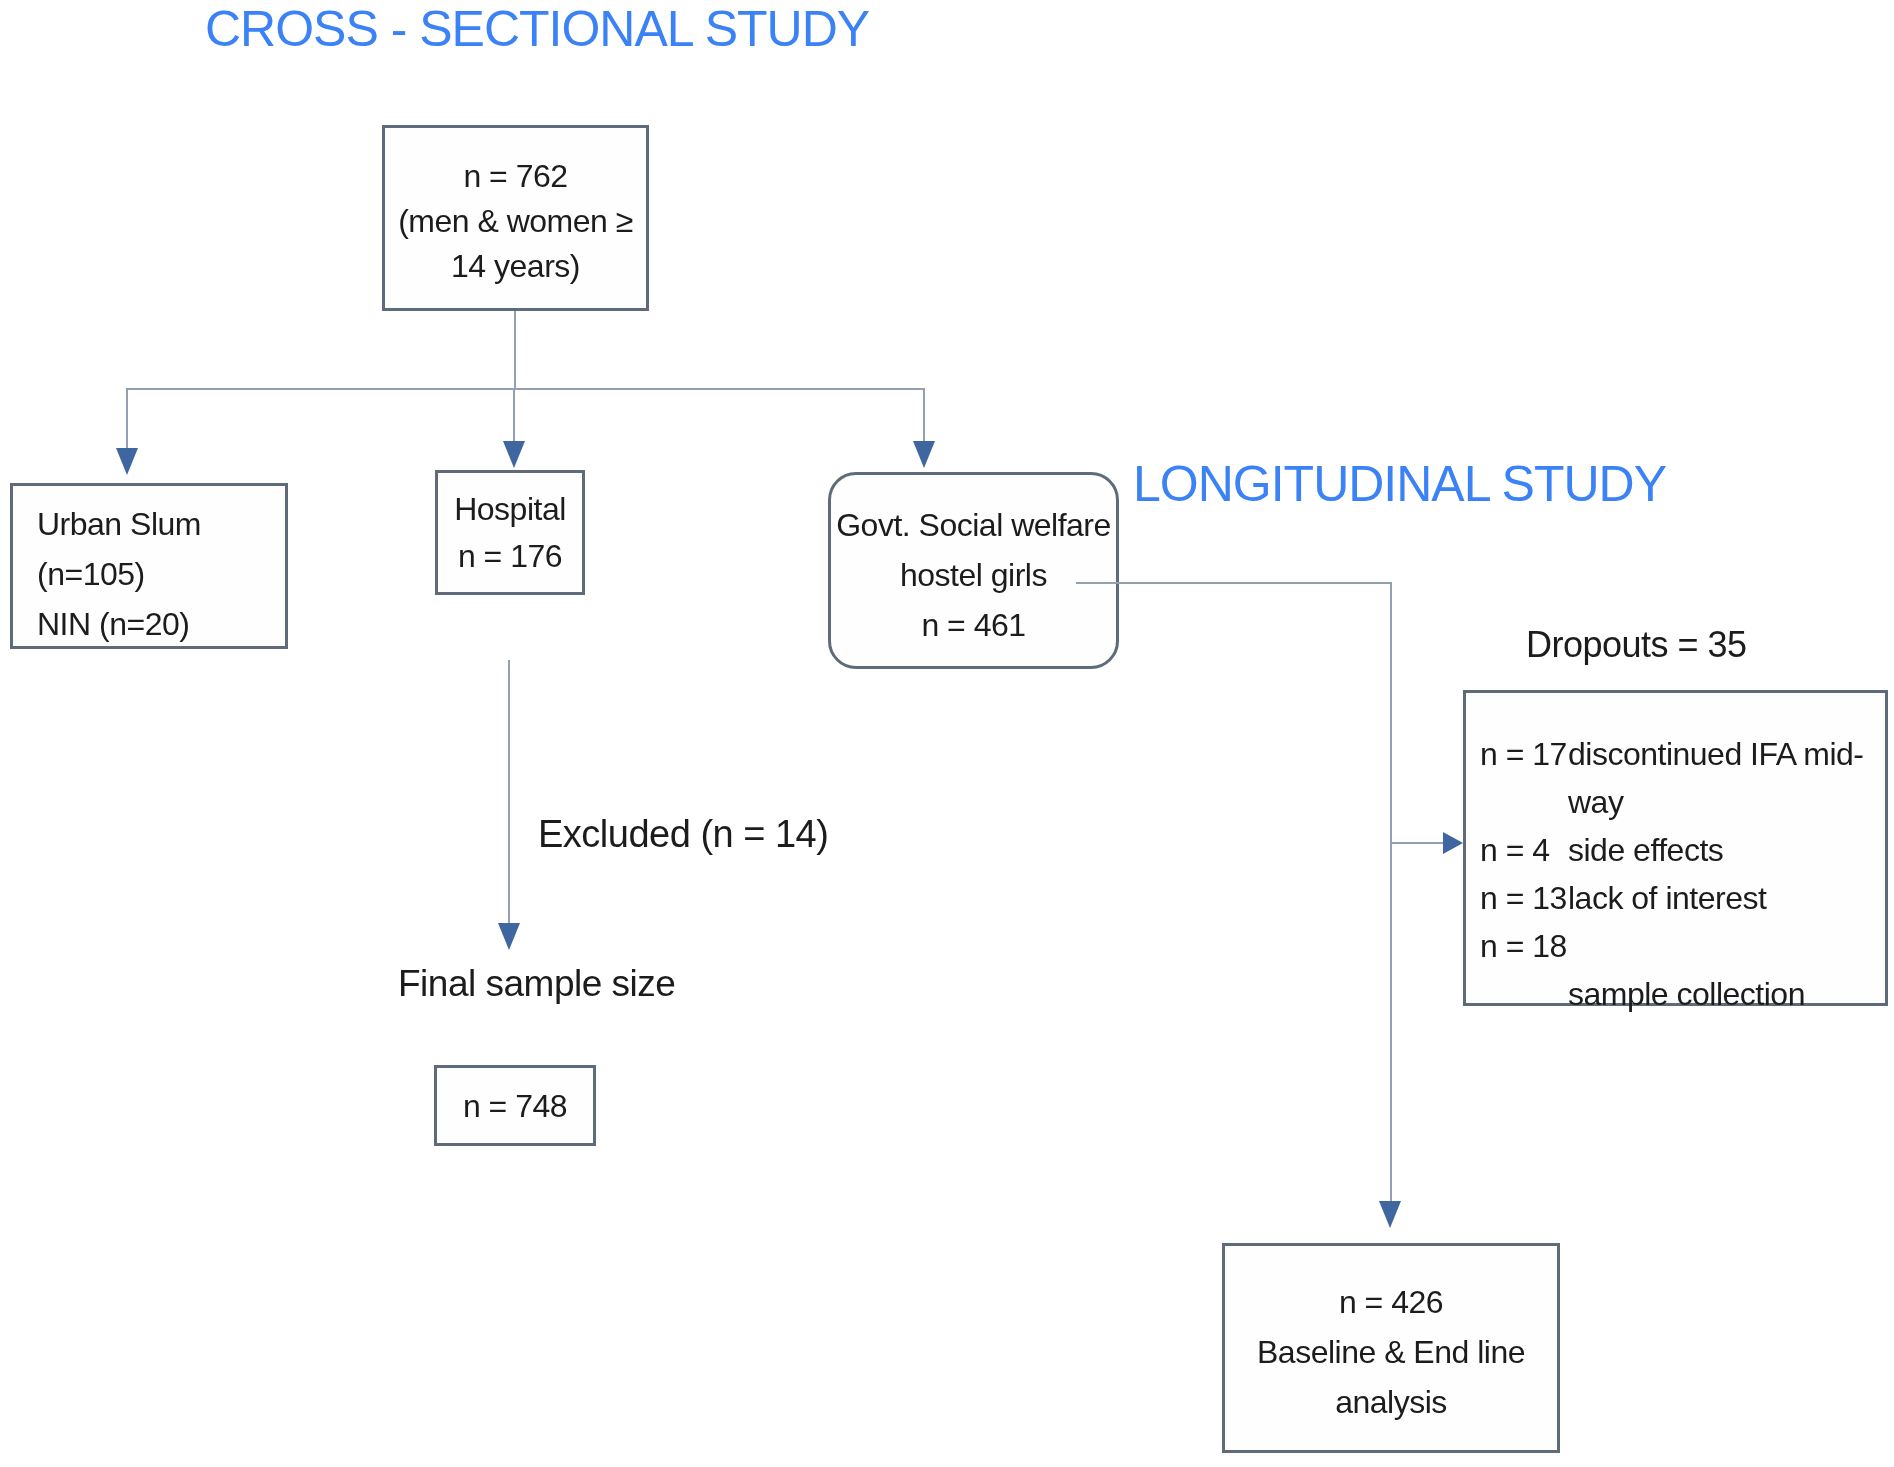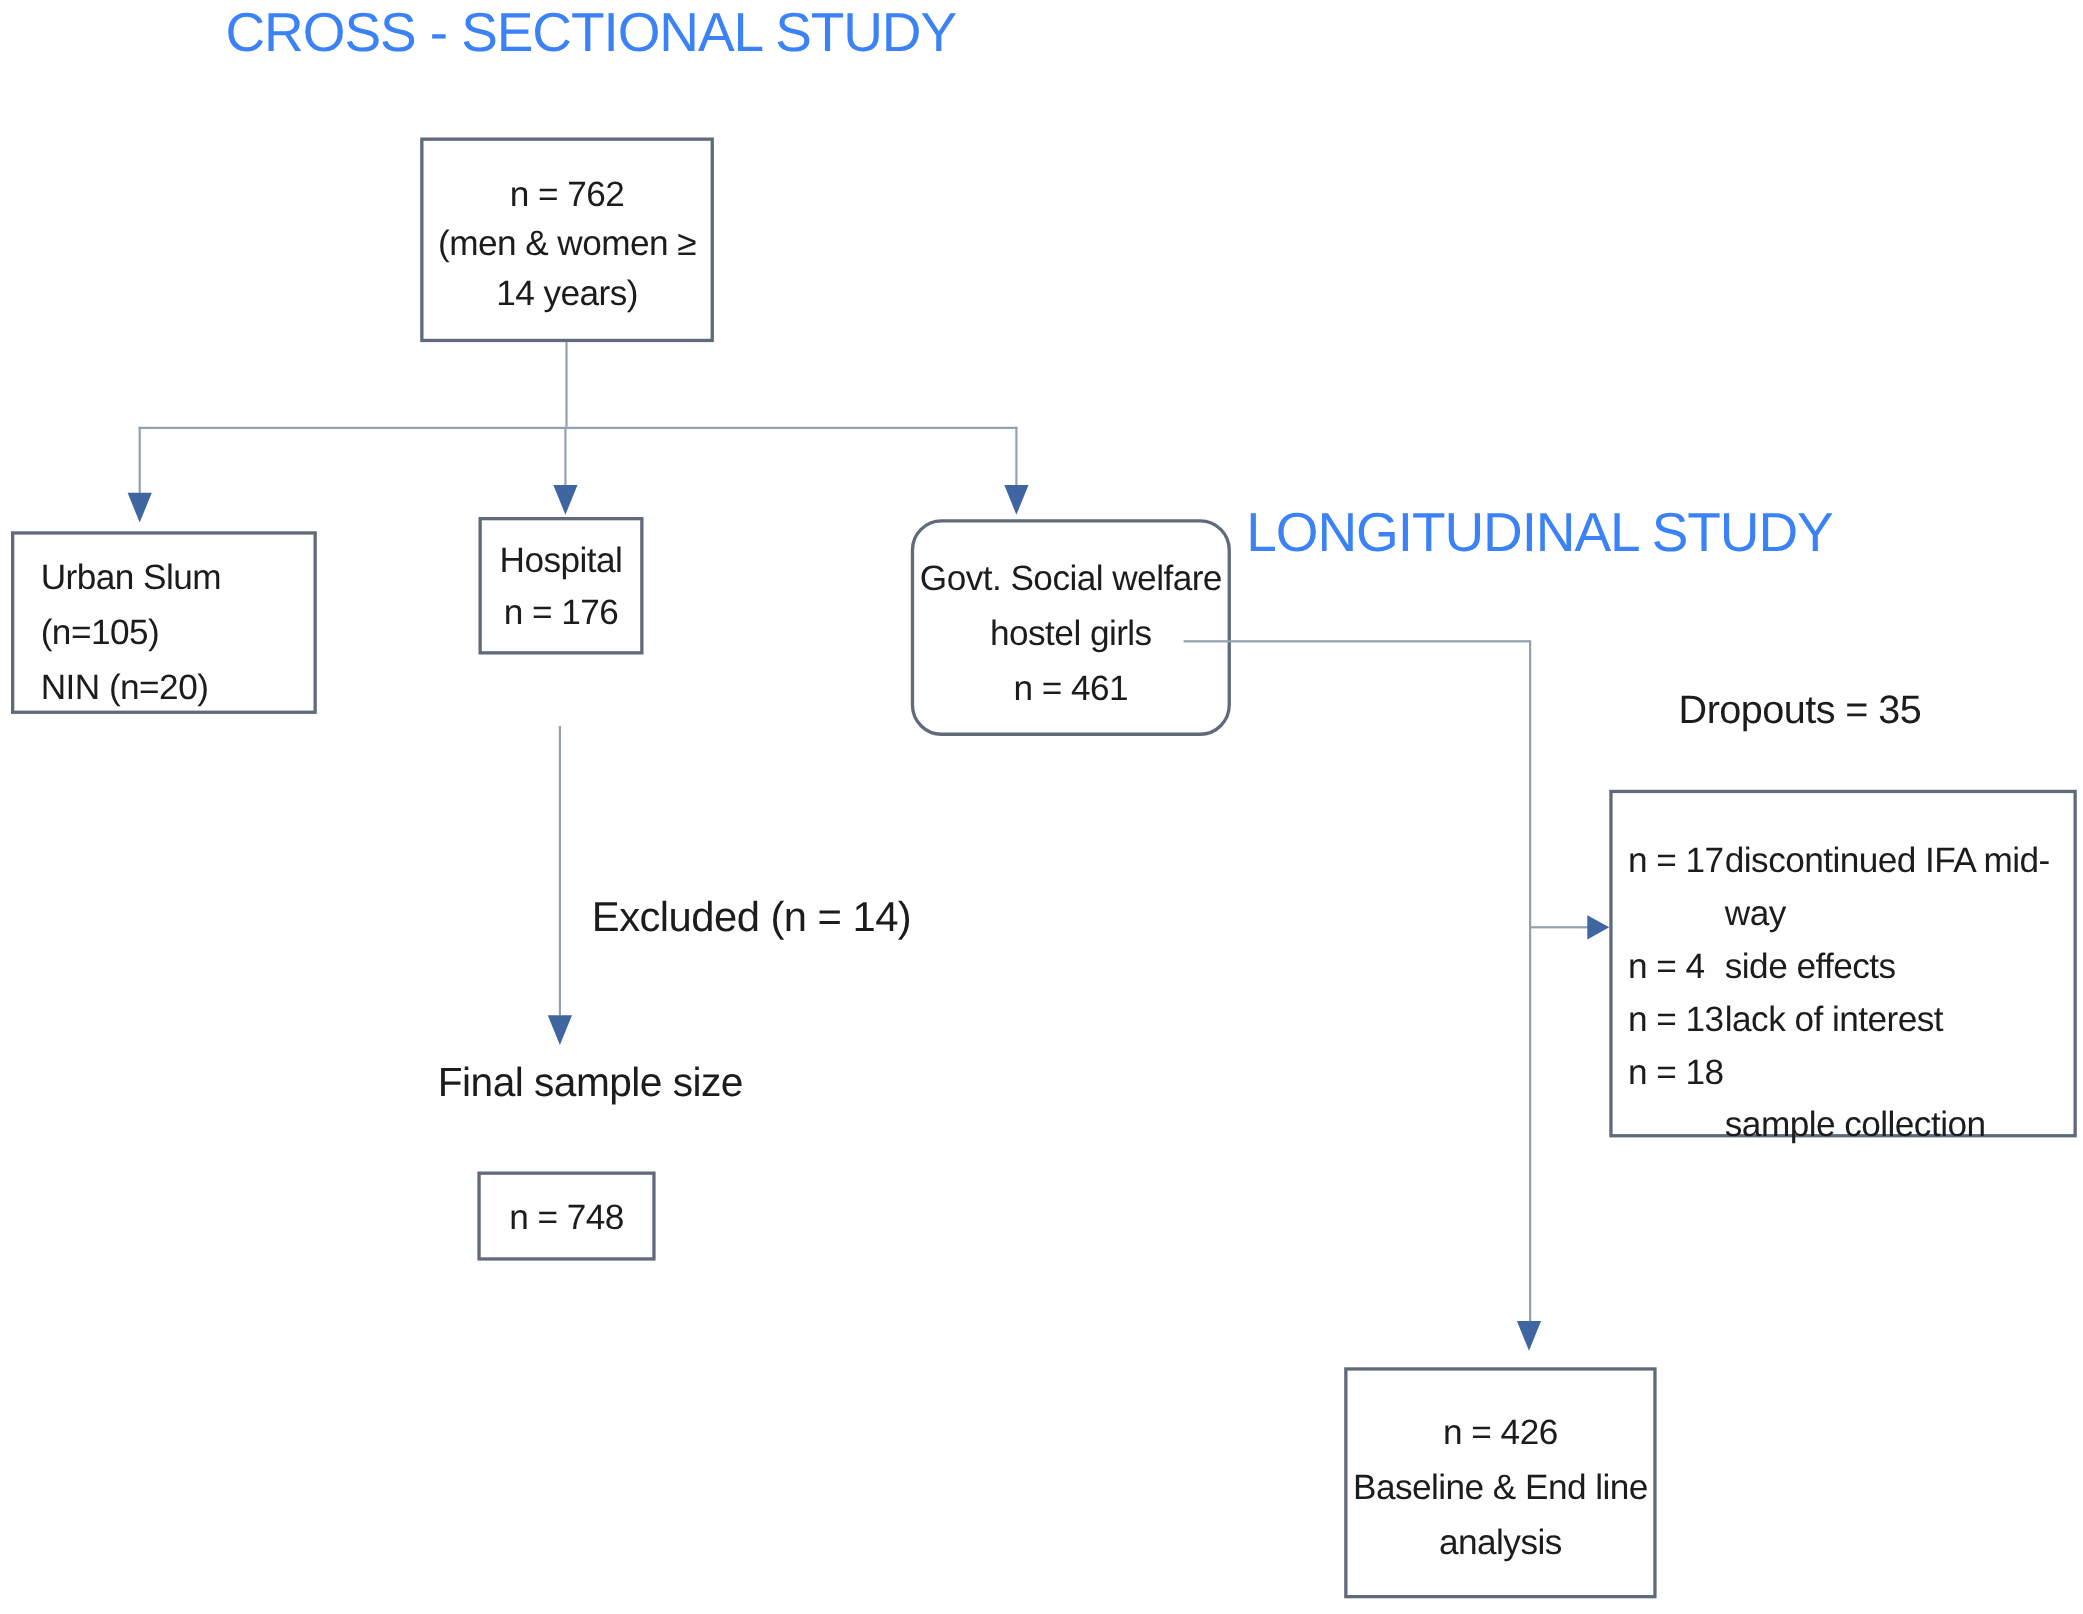--- a/index.html
+++ b/index.html
@@ -58,24 +58,24 @@
     border-top:11px solid transparent;
     border-bottom:11px solid transparent;
     border-left:20px solid var(--arrow);
   }
   
   #box-total{left:382px;top:125px;width:267px;height:186px;padding-top:26px;line-height:45px;}
   #box-urban{left:10px;top:483px;width:278px;height:166px;text-align:left;padding:13px 0 0 24px;line-height:50px;}
   #box-hospital{left:435px;top:470px;width:150px;height:125px;padding-top:13px;line-height:47px;}
   #box-hostel{left:828px;top:472px;width:291px;height:197px;padding-top:25px;line-height:50px;border-radius:28px;}
   #box-748{left:434px;top:1042px;width:162px;height:81px;line-height:76px;margin-top:23px;}
-  #box-426{left:1222px;top:1243px;width:284px;height:210px;padding-top:31px;line-height:50px;}
+  #box-426{left:1222px;top:1243px;width:338px;height:210px;padding-top:31px;line-height:50px;}
   #box-dropouts{
     left:1463px;top:690px;width:425px;height:316px;
-    text-align:left;padding:37px 10px 0 14px;line-height:48px;margin-top:28px;
+    text-align:left;padding:37px 10px 0 14px;line-height:48px;
   }
   .drow{display:flex;}
   .dn{width:88px;flex:none;}
   .dreason{flex:1;}
   
   #title-cross{left:205px;top:0px;}
   #title-long{left:1133px;top:455px;}
   #label-dropouts{left:1526px;top:624px;}
   #label-excluded{left:538px;top:813px;font-size:38px;}
   #label-final{left:398px;top:963px;font-size:37px;}

